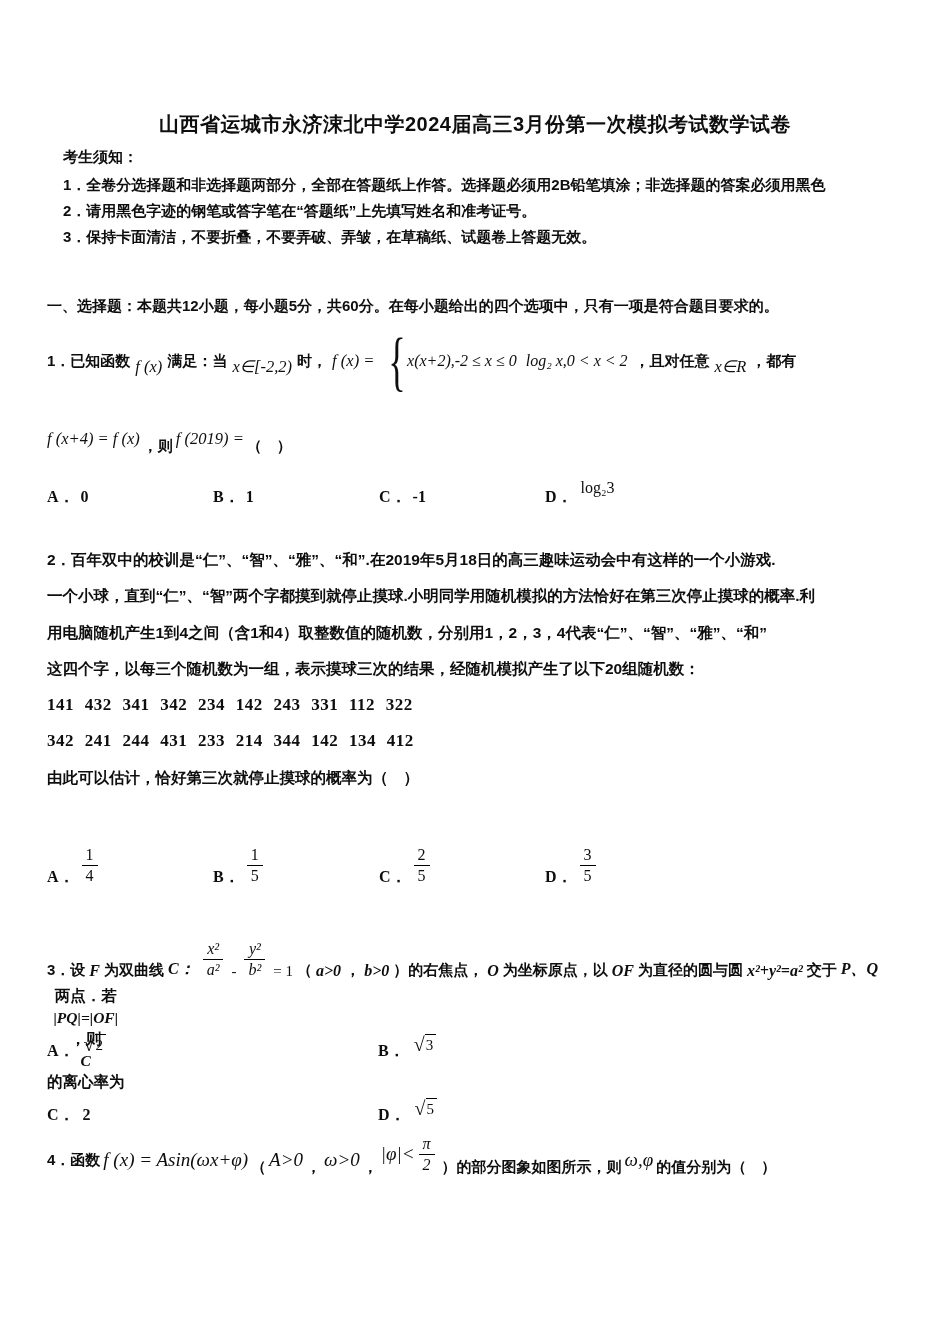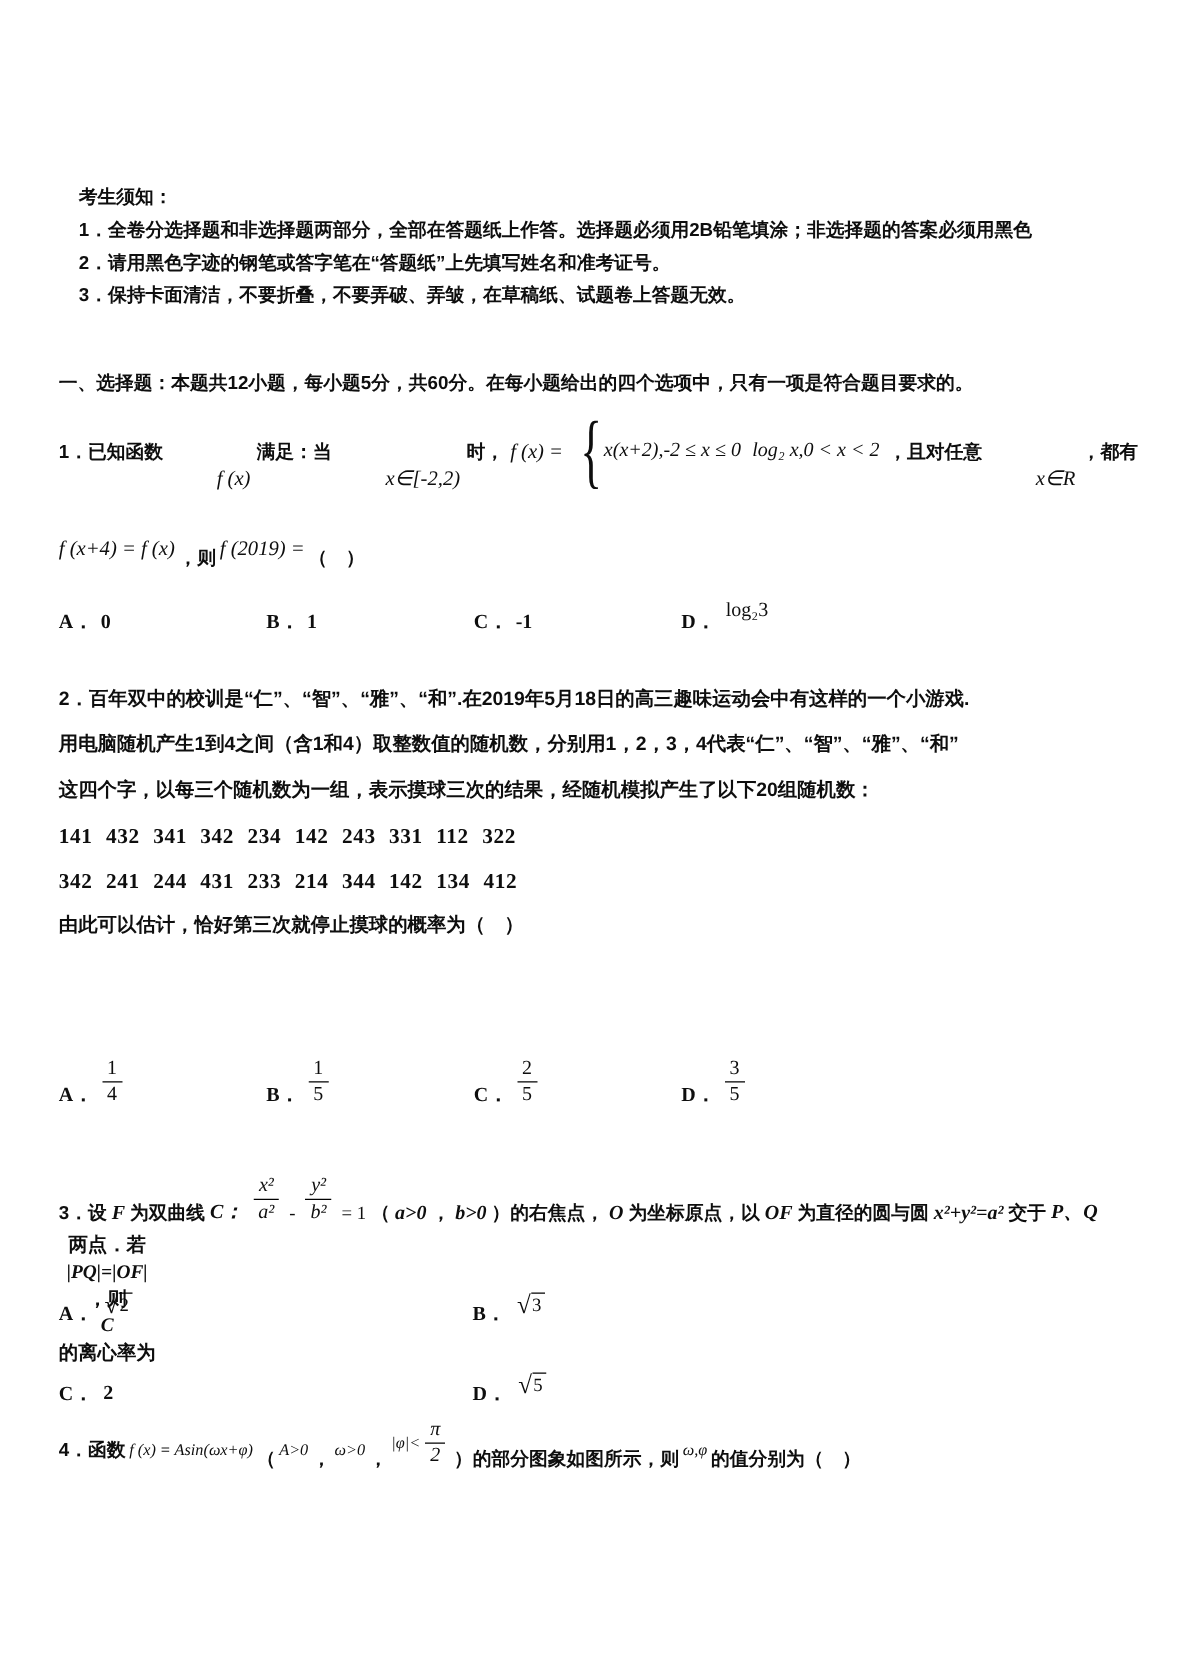--- a/index.html
+++ b/index.html
@@ -22,21 +22,21 @@
   }
   .notice-head { position:absolute; top:148px; left:47px; font-size:15px;margin-left:16px; }
   .notice { position:absolute; top:172px; left:63px; width:862px; font-size:15px; }
   .notice div { line-height:26px; }
   .sect { position:absolute; top:297px; left:47px; width:875px; font-size:15px; }
 
   .row { position:absolute; left:47px; display:flex; align-items:center; }
   .q1l1 { top:321px; height:80px; width:880px; font-size:15px; gap:5px; }
   .q1l2 { top:417px; height:44px; font-size:15px; gap:3px; }
   .q1l1 .math, .q1l2 .math { font-size:16.5px; }
-  .off  { position:relative; top:22px;margin-left:38px; }   
+  .off  { position:relative; top:6px; }   
   .down { position:relative; top:7px; }   
 
   
   .piece { display:inline-flex; align-items:center; margin:0 2px; }
   .brace { font-family:"Liberation Serif", serif; font-weight:300; font-size:66px;
            line-height:0.9; display:inline-block; transform:scaleX(0.55); }
   .prows { display:inline-flex; flex-direction:row; gap:9px; margin-left:-6px; }
   .prows .math { font-size:16px; }
 
   
@@ -73,28 +73,29 @@
 
   
   .sqrt { display:inline-flex; align-items:flex-start; font-family:"Liberation Serif", serif;
           margin-left:9px; position:relative; top:-7px; }
   .rsym { font-size:20px; line-height:1.05; }
   .rarg { font-size:15px; line-height:1.35; border-top:1.4px solid #000; padding:0 3px 0 1px; }
   .oval2 { font-family:"Liberation Serif", serif; font-weight:700; font-size:16px;
            margin-left:8px; line-height:1.3; }
 
   .q4 { top:1124px; height:72px; font-size:15px; gap:3px; width:900px; }
-  .q4 .math { font-size:13px; }
+  .q4 .math { font-size:19px; }
   .absfrac { display:inline-flex; align-items:center; position:relative; top:-6px; }
 </style>
 </head>
 <body>
 
 <div class="page">
 
+  <h1 class="title">山西省运城市永济涑北中学2024届高三3月份第一次模拟考试数学试卷</h1>
 
   <div class="notice-head cn">考生须知：</div>
   <div class="notice cn">
     <div>1．全卷分选择题和非选择题两部分，全部在答题纸上作答。选择题必须用2B铅笔填涂；非选择题的答案必须用黑色</div>
     <div>2．请用黑色字迹的钢笔或答字笔在“答题纸”上先填写姓名和准考证号。</div>
     <div>3．保持卡面清洁，不要折叠，不要弄破、弄皱，在草稿纸、试题卷上答题无效。</div>
   </div>
 
   <div class="sect cn">一、选择题：本题共12小题，每小题5分，共60分。在每小题给出的四个选项中，只有一项是符合题目要求的。</div>
 
@@ -138,20 +139,21 @@
       <span class="oval">-1</span>
     </span>
     <span class="opt">
       <span class="olabel">D．</span>
       <span class="oval mup raise">log₂3</span>
     </span>
   </div>
 
   <div class="q2">
     <div class="cn">2．百年双中的校训是“仁”、“智”、“雅”、“和”.在2019年5月18日的高三趣味运动会中有这样的一个小游戏.</div>
+    <div class="cn">一个小球，直到“仁”、“智”两个字都摸到就停止摸球.小明同学用随机模拟的方法恰好在第三次停止摸球的概率.利</div>
     <div class="cn">用电脑随机产生1到4之间（含1和4）取整数值的随机数，分别用1，2，3，4代表“仁”、“智”、“雅”、“和”</div>
     <div class="cn">这四个字，以每三个随机数为一组，表示摸球三次的结果，经随机模拟产生了以下20组随机数：</div>
     <div class="nums">141 432 341 342 234 142 243 331 112 322</div>
     <div class="nums">342 241 244 431 233 214 344 142 134 412</div>
     <div class="cn">由此可以估计，恰好第三次就停止摸球的概率为（　）</div>
   </div>
 
   <div class="optrow q2opts">
     <span class="opt">
       <span class="olabel">A．</span>

